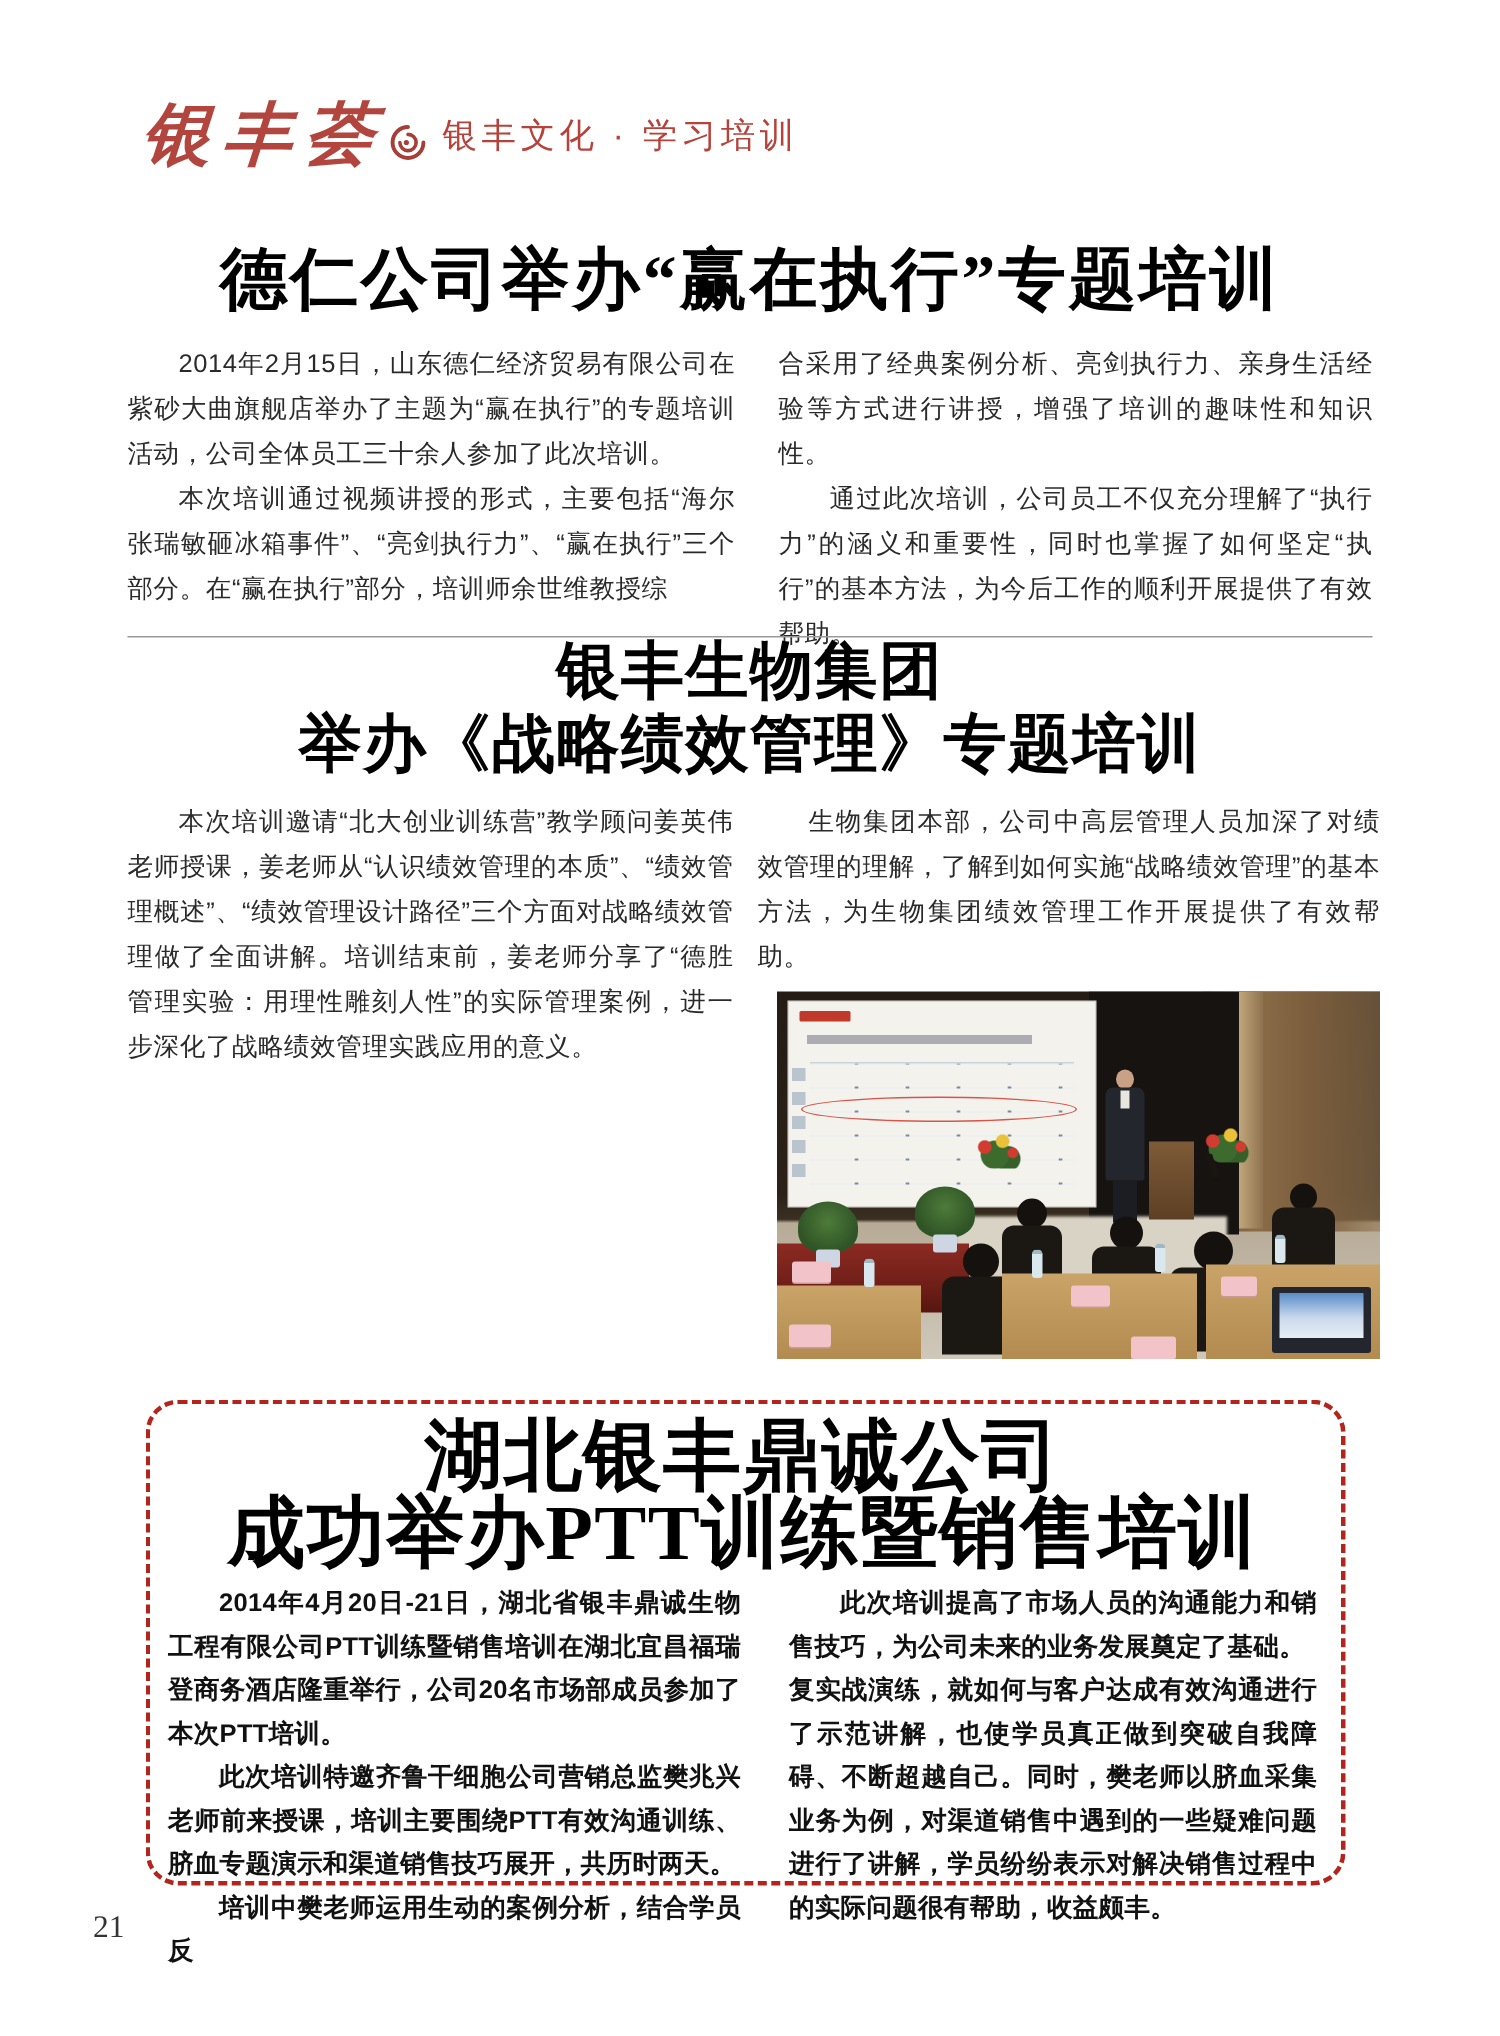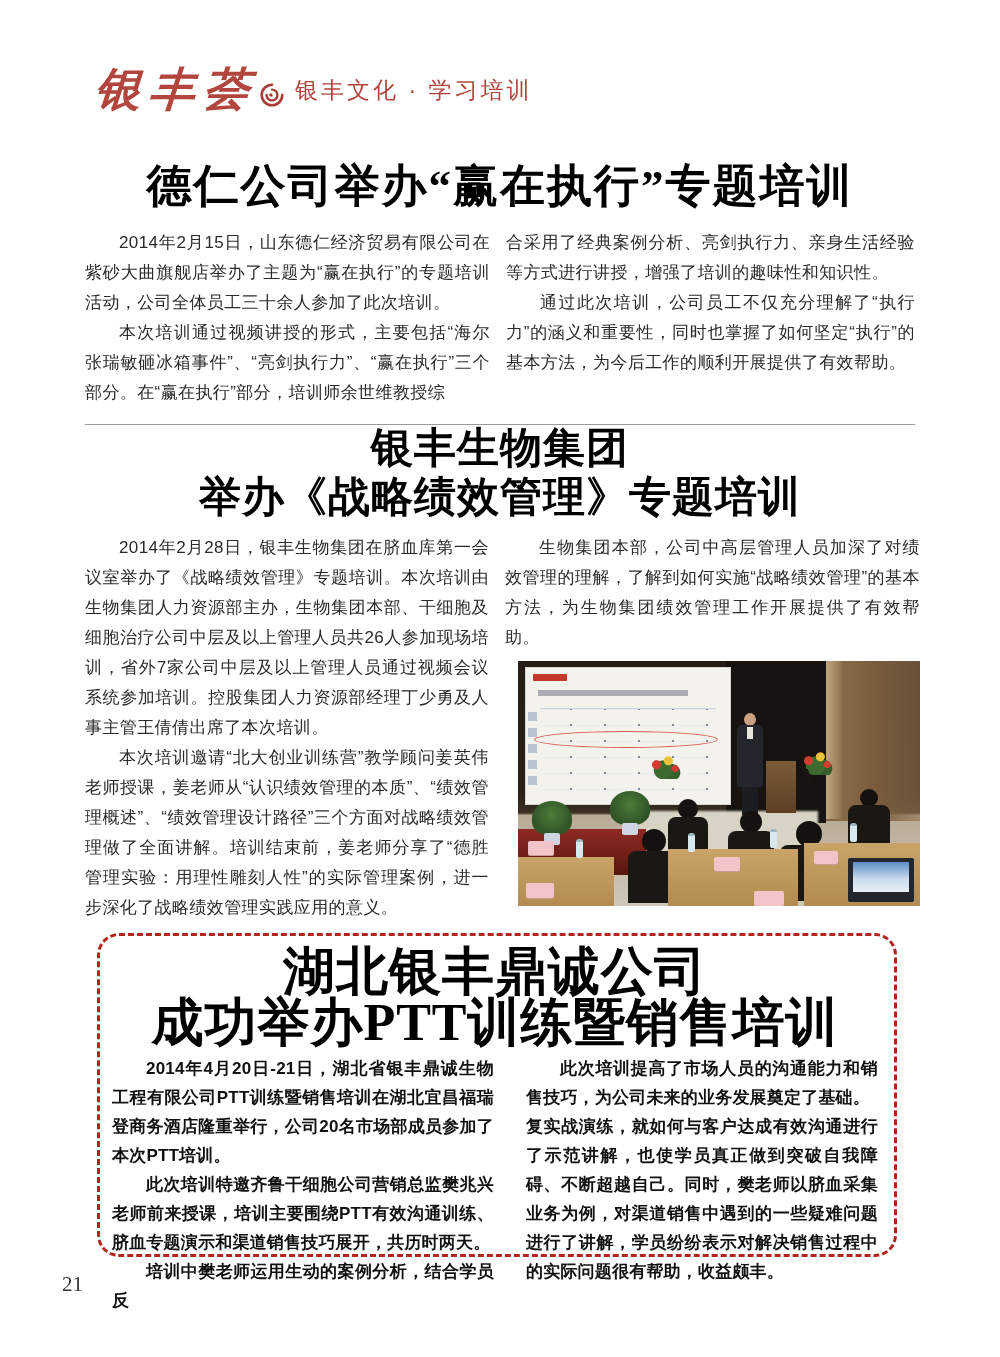--- a/index.html
+++ b/index.html
@@ -15,21 +15,21 @@
 
   
   .atitle{position:absolute;left:0;width:100%;text-align:center;color:#000;
         font-family:"Liberation Serif","DejaVu Serif",serif;font-weight:700;}
   .t1{top:156px;font-size:45px;letter-spacing:2px;}
   .t2{top:424px;font-size:42px;line-height:49px;letter-spacing:1px;}
   .t3{font-size:52px;line-height:51px;letter-spacing:1px;text-align:center;
       font-family:"Liberation Serif","DejaVu Serif",serif;font-weight:700;color:#000;margin:8px 0 6px 0;}
 
   .cols{position:absolute;display:flex;}
-  .c1{top:228px;left:85px;width:830px;gap:16px;}
+  .c1{top:228px;left:85px;width:830px;gap:29px;}
   .c2{top:533px;left:85px;width:835px;gap:16px;}
   .colL{width:405px;}
   .colR{flex:1;}
   .para{margin:0;font-size:17px;line-height:30px;color:#2a2a2a;text-align:justify;
         text-indent:2em;letter-spacing:0.4px;}
   .noindent{text-indent:0;}
   .rule{position:absolute;left:85px;width:830px;height:0;border-top:1px solid #9a9a9a;top:424px;}
 
   
   .dashedbox{position:absolute;top:933px;left:97px;width:800px;height:324px;
@@ -120,21 +120,20 @@
   </div>
 
   <div class="rule"></div>
 
   <div class="atitle t2">
     <div>银丰生物集团</div>
     <div>举办《战略绩效管理》专题培训</div>
   </div>
   <div class="cols c2">
     <div class="colL">
-        <p class="para">2014年2月28日，银丰生物集团在脐血库第一会议室举办了《战略绩效管理》专题培训。本次培训由生物集团人力资源部主办，生物集团本部、干细胞及细胞治疗公司中层及以上管理人员共26人参加现场培训，省外7家公司中层及以上管理人员通过视频会议系统参加培训。控股集团人力资源部经理丁少勇及人事主管王倩倩出席了本次培训。</p>
         <p class="para">本次培训邀请“北大创业训练营”教学顾问姜英伟老师授课，姜老师从“认识绩效管理的本质”、“绩效管理概述”、“绩效管理设计路径”三个方面对战略绩效管理做了全面讲解。培训结束前，姜老师分享了“德胜管理实验：用理性雕刻人性”的实际管理案例，进一步深化了战略绩效管理实践应用的意义。</p>
       </div>
     <div class="colR">
       <div>
           <p class="para">生物集团本部，公司中高层管理人员加深了对绩效管理的理解，了解到如何实施“战略绩效管理”的基本方法，为生物集团绩效管理工作开展提供了有效帮助。</p>
         </div>
 
       <div class="photo">
         <div class="ph-wall-right"></div>
         <div class="ph-pillar"></div>

